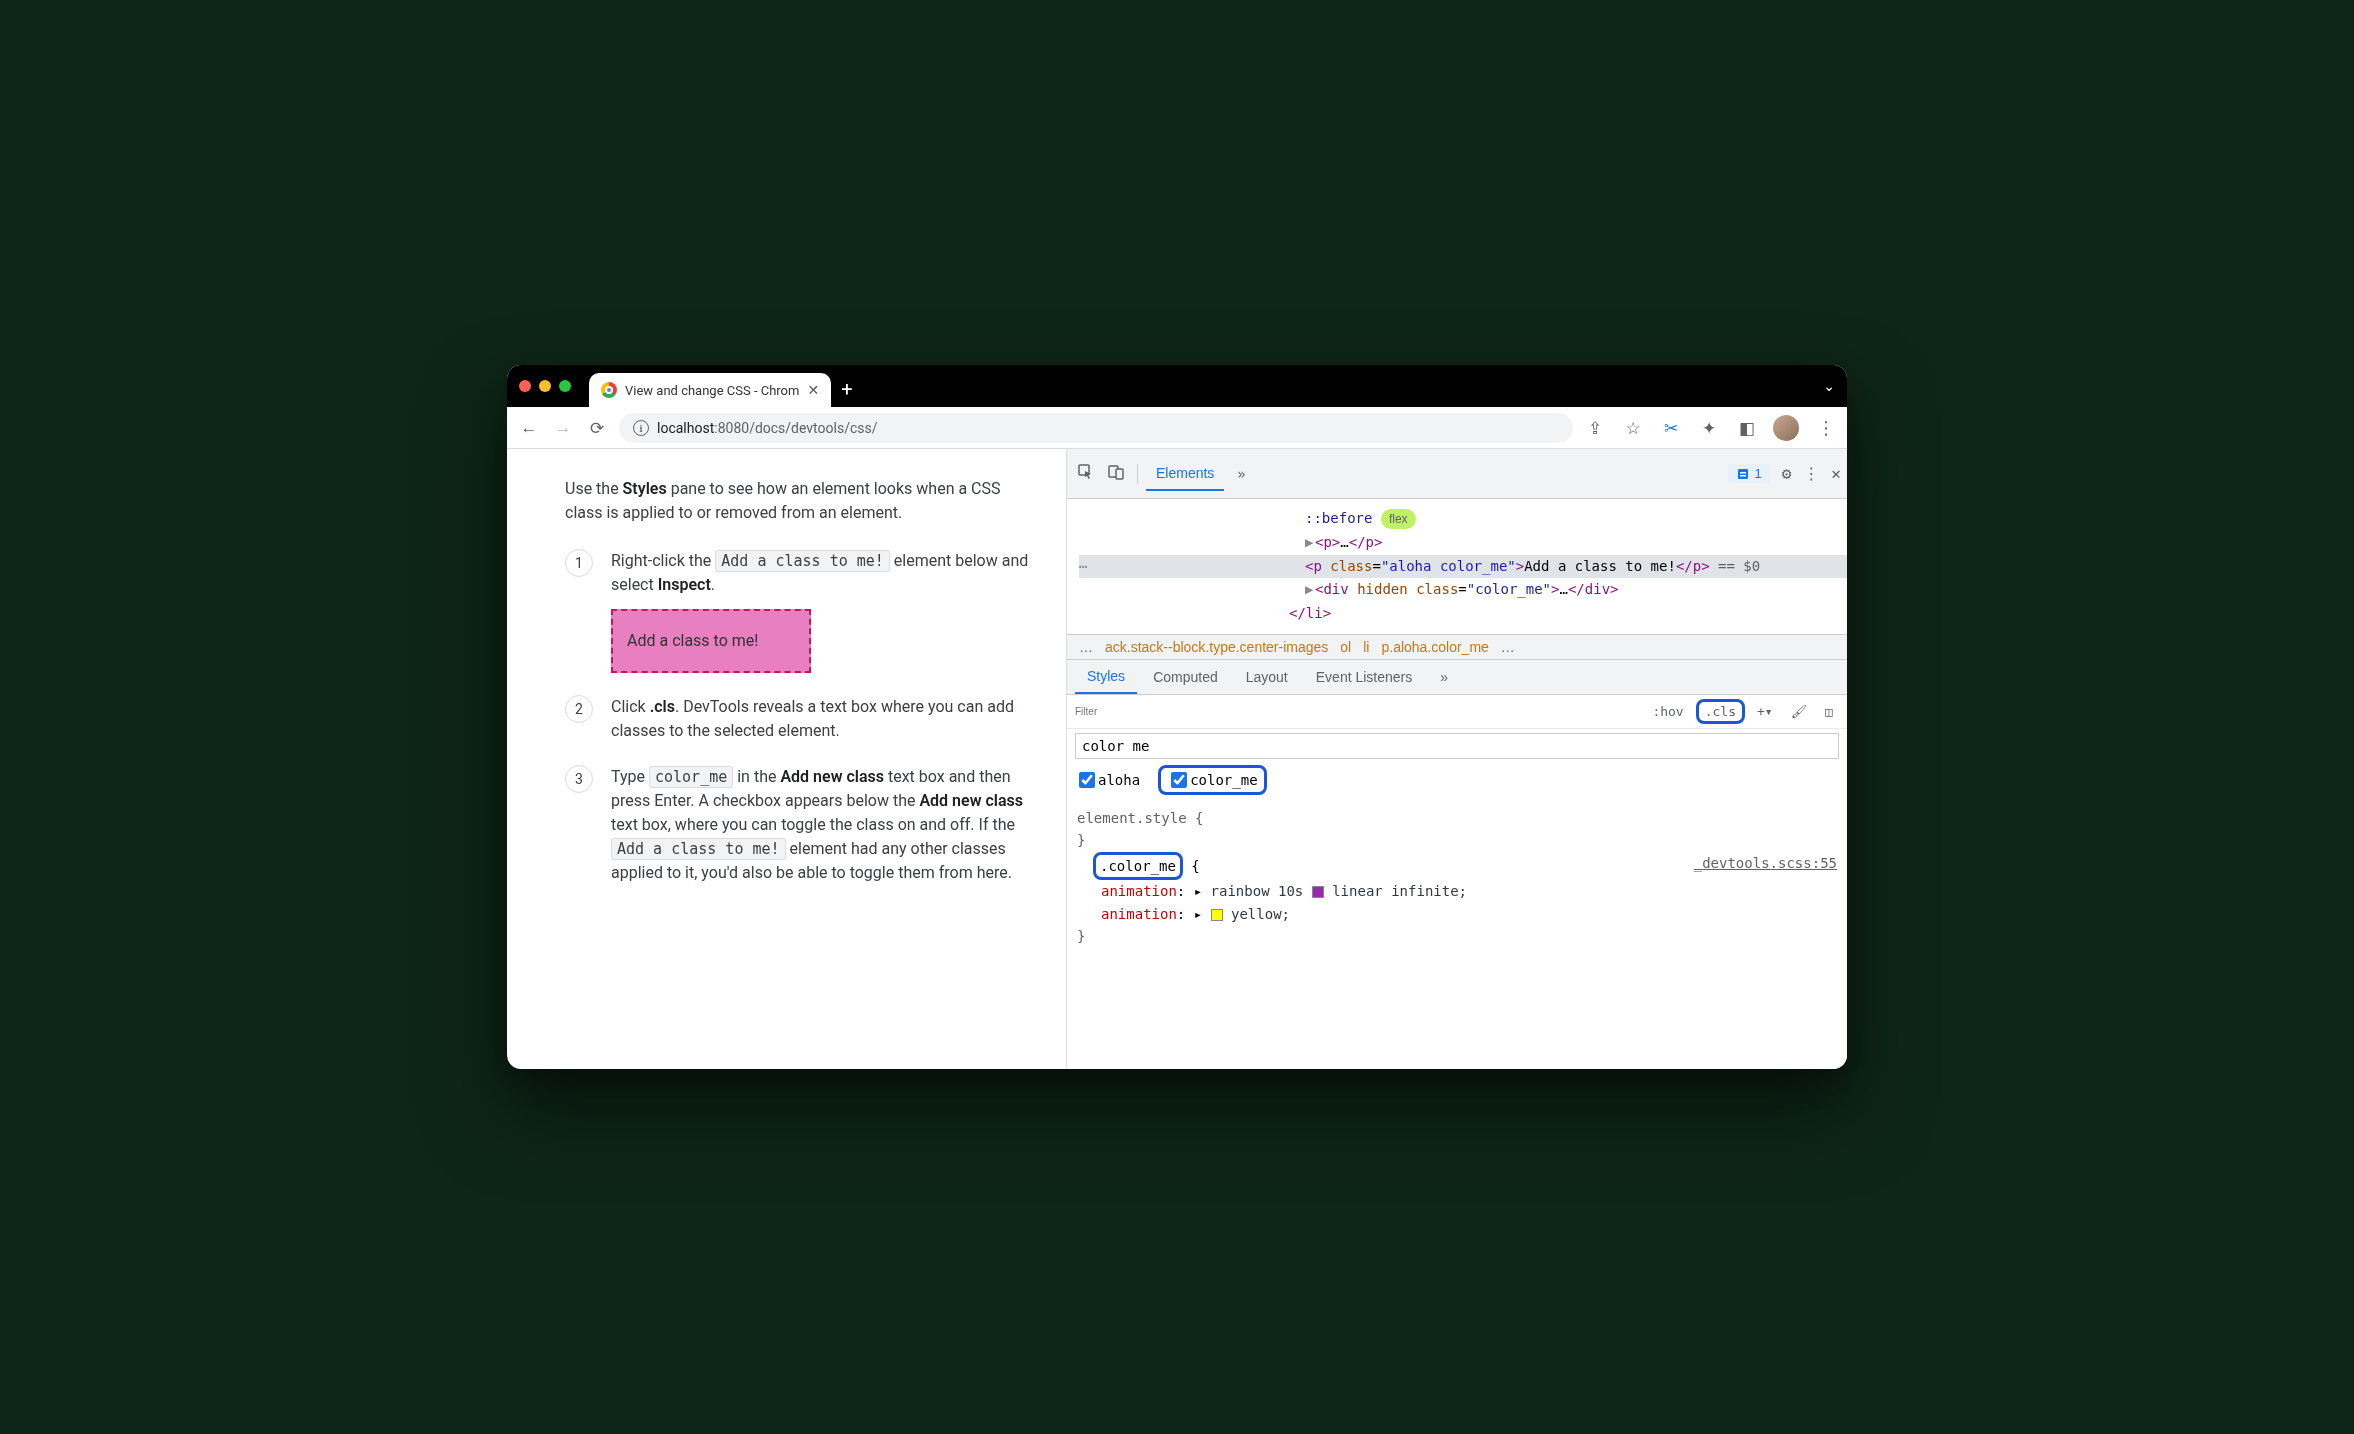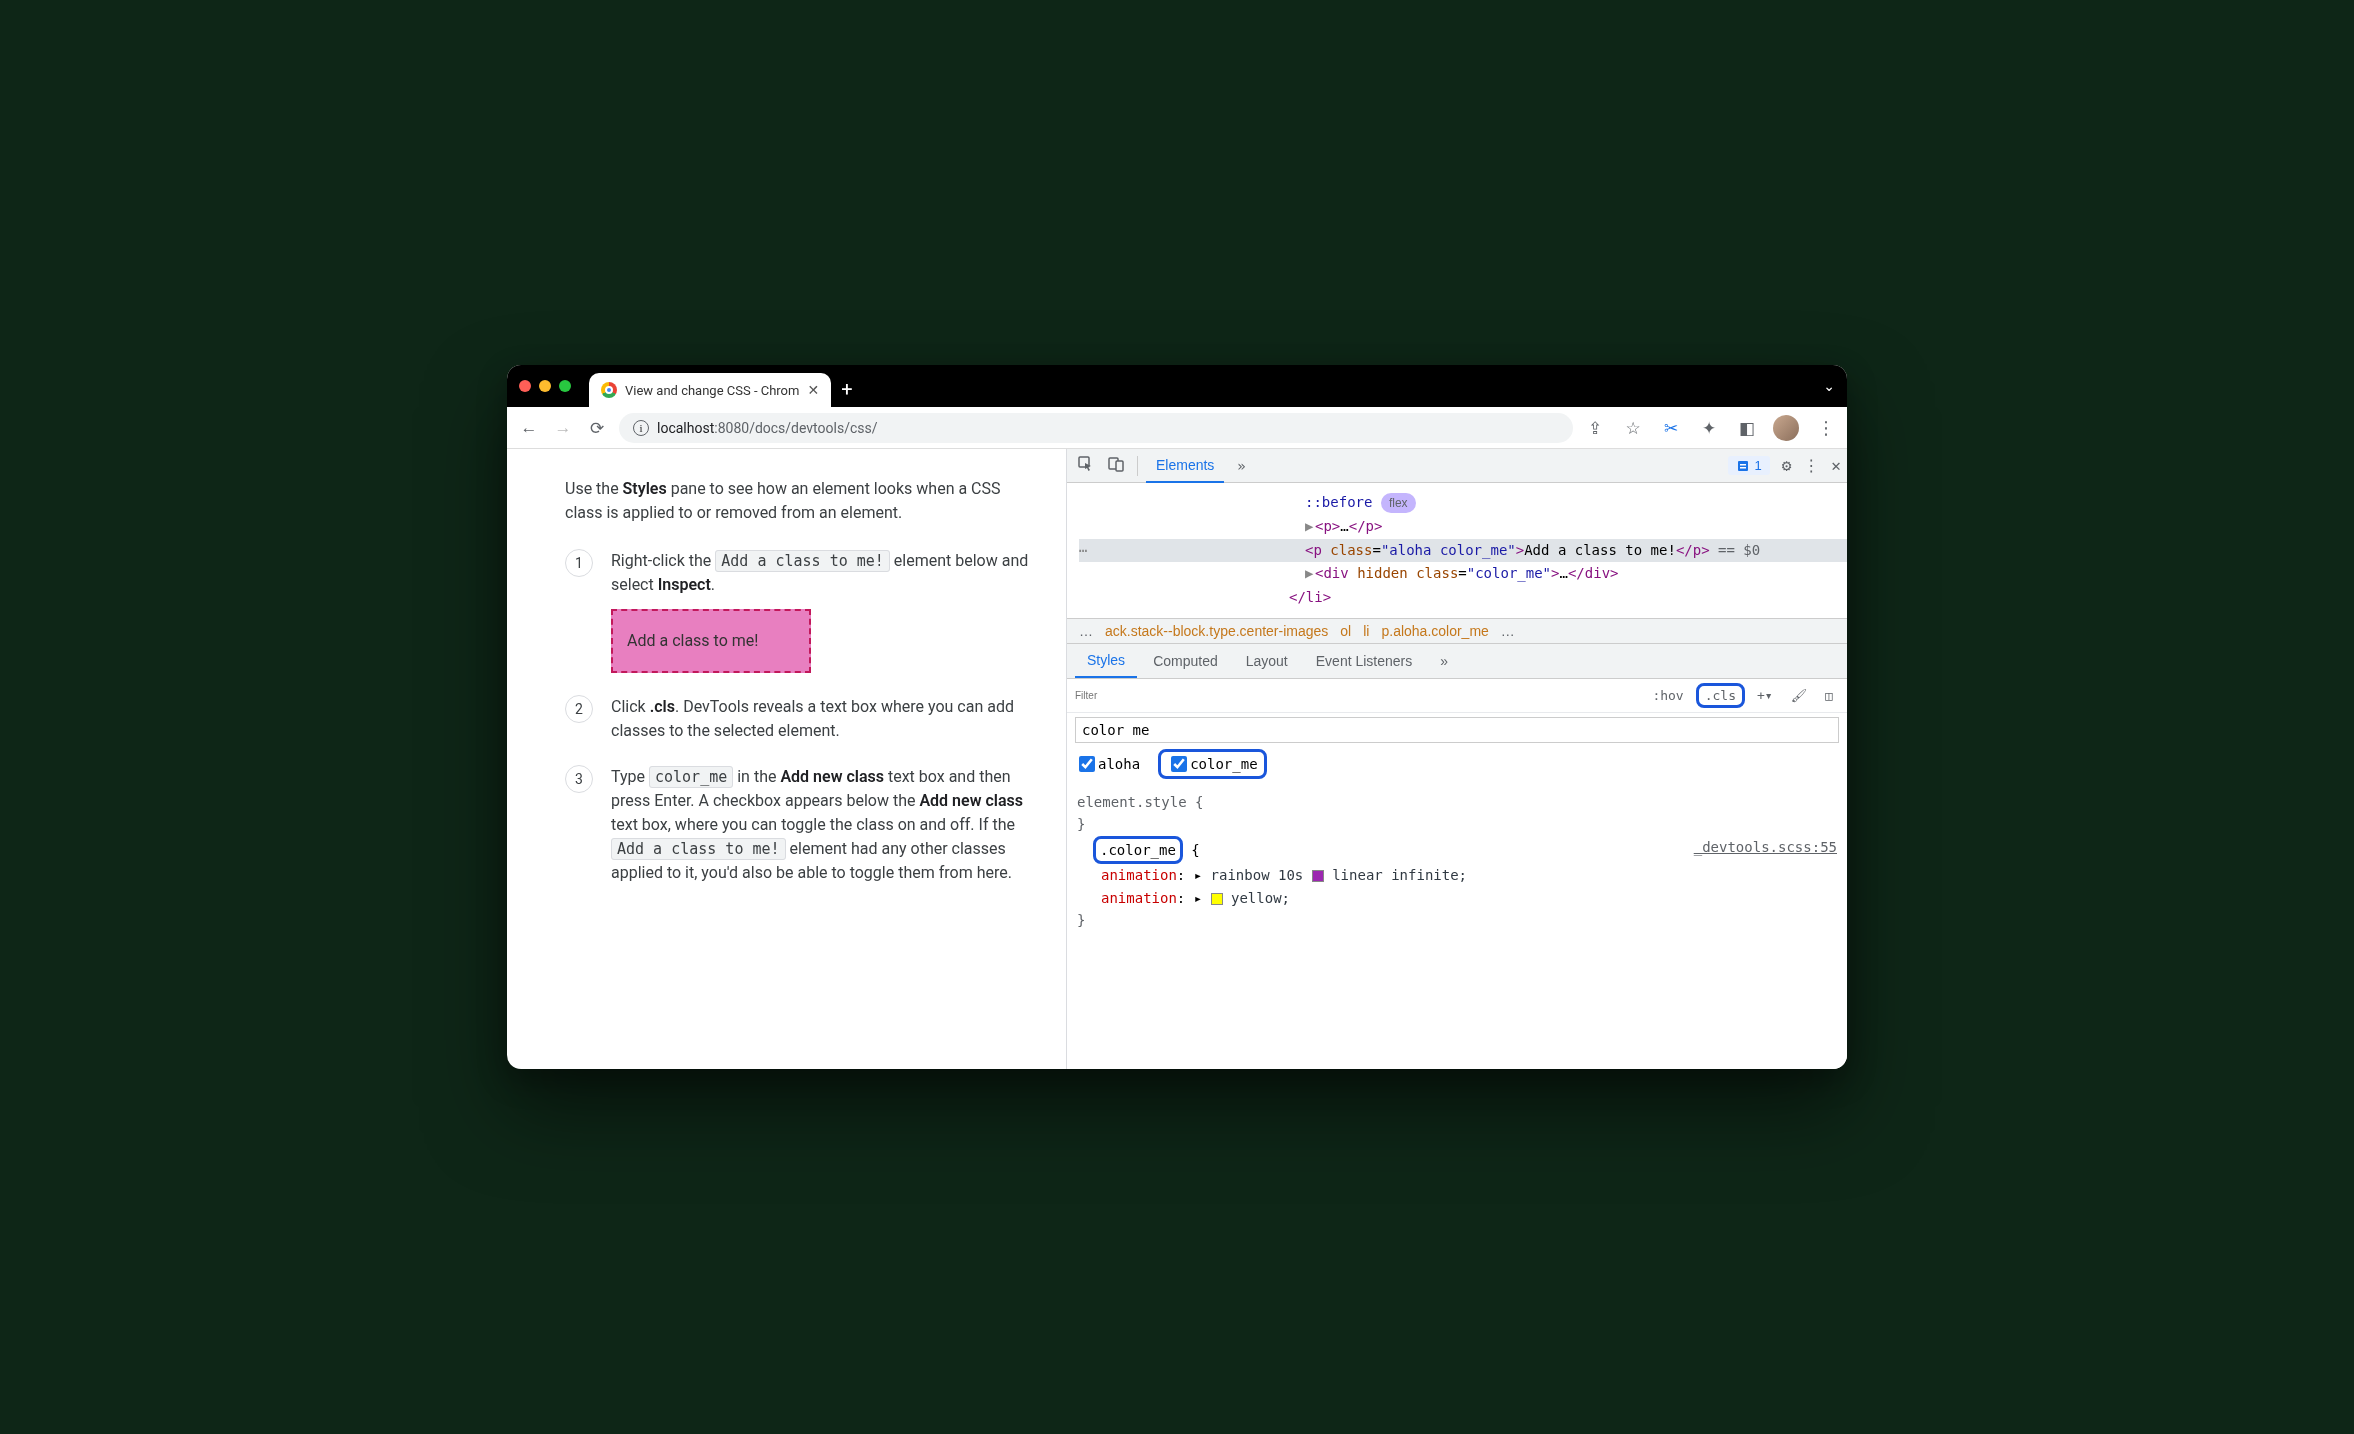--- a/index.html
+++ b/index.html
@@ -30,32 +30,32 @@
   .page { width:560px; padding:28px 36px 28px 58px; overflow:auto; font-size:16px; color:#3c4043; line-height:1.5; border-right:1px solid #dadce0; position:relative;}
   .page p.intro { margin:0 0 24px 0; }
   ol { list-style:none; padding:0; margin:0; counter-reset:step; }
   ol li { position:relative; padding-left:46px; margin-bottom:22px; }
   ol li::before { counter-increment:step; content:counter(step); position:absolute; left:0; top:0; width:26px;height:26px;border:1px solid #dadce0;border-radius:50%;display:flex;align-items:center;justify-content:center;font-size:14px;color:#3c4043;background:#fff;}
   code.inline { font-family:ui-monospace,Menlo,monospace; background:#f1f3f4; border:1px solid #dadce0; padding:1px 5px; border-radius:3px; font-size:15px;}
   b{font-weight:600;color:#202124;}
   .demo-box { margin-top:12px; background:#e87fc0; border:2px dashed #c2185b; padding:18px 14px; font-size:16px; color:#333; width:200px;}
   .page::-webkit-scrollbar{width:10px;}
   .devtools { flex:1; display:flex; flex-direction:column; font-family:ui-monospace,Menlo,monospace; font-size:13px; background:#fff; min-width:0;}
-  .dt-tabs { display:flex; align-items:center; border-bottom:1px solid #ccc; height:34px; padding:0 6px; gap:4px; background:#f1f3f4;}
+  .dt-tabs { display:flex; align-items:center; border-bottom:1px solid #ccc; height:50px; padding:0 6px; gap:4px; background:#f1f3f4;}
   .dt-tabs .ic{width:26px;text-align:center;color:#5f6368;font-size:14px;}
   .dt-tabs .sep{width:1px;height:20px;background:#ccc;margin:0 4px;}
   .dt-tabs .tabname{padding:0 10px;height:34px;display:flex;align-items:center;font-family:-apple-system,sans-serif;font-size:14px;color:#5f6368;}
   .dt-tabs .tabname.active{color:#1a73e8;border-bottom:2px solid #1a73e8;}
   .issues-badge{background:#e8f0fe;color:#1a73e8;padding:2px 8px;border-radius:3px;display:flex;align-items:center;gap:4px;font-family:-apple-system,sans-serif;font-size:13px;}
   .dt-right{margin-left:auto;display:flex;align-items:center;gap:12px;color:#5f6368;font-size:16px;}
   .dom { padding:8px 0 8px 12px; overflow:auto; line-height:1.7; font-size:14px;}
   .dom-row{white-space:nowrap;}
   .indent1{padding-left:210px;} .indent2{padding-left:226px;}
   .tag{color:#881280;} .attr{color:#994500;} .val{color:#1a1aa6;} .pseudo{color:#1a1aa6;} .txt{color:#000;}
-  .pill{display:inline-block;background:#c4b5fd;border-radius:10px;padding:0 8px;font-size:12px;color:#5f6368;font-family:-apple-system,sans-serif;}
+  .pill{display:inline-block;background:#bef264;border-radius:10px;padding:0 8px;font-size:12px;color:#5f6368;font-family:-apple-system,sans-serif;}
   .dom .selected{background:#e0e4e8;}
   .dom .eq0{color:#5f6368;}
   .arrow{color:#888;display:inline-block;width:10px;}
   .dom .dots-left{position:absolute;left:12px;color:#888;}
   .dom-wrap{position:relative;}
   .breadcrumb{display:flex;align-items:center;gap:12px;padding:4px 12px;border-top:1px solid #ccc;border-bottom:1px solid #ccc;background:#f1f3f4;font-size:14px;color:#5f6368;font-family:-apple-system,sans-serif;overflow:hidden;}
   .breadcrumb .bc-item{color:#c5781c;white-space:nowrap;}
   .breadcrumb .ell{color:#5f6368;}
   .sub-tabs{display:flex;align-items:center;gap:4px;padding:0 8px;border-bottom:1px solid #ccc;background:#f1f3f4;font-family:-apple-system,sans-serif;font-size:14px;}
   .sub-tabs .st{padding:8px 12px;color:#5f6368;}

